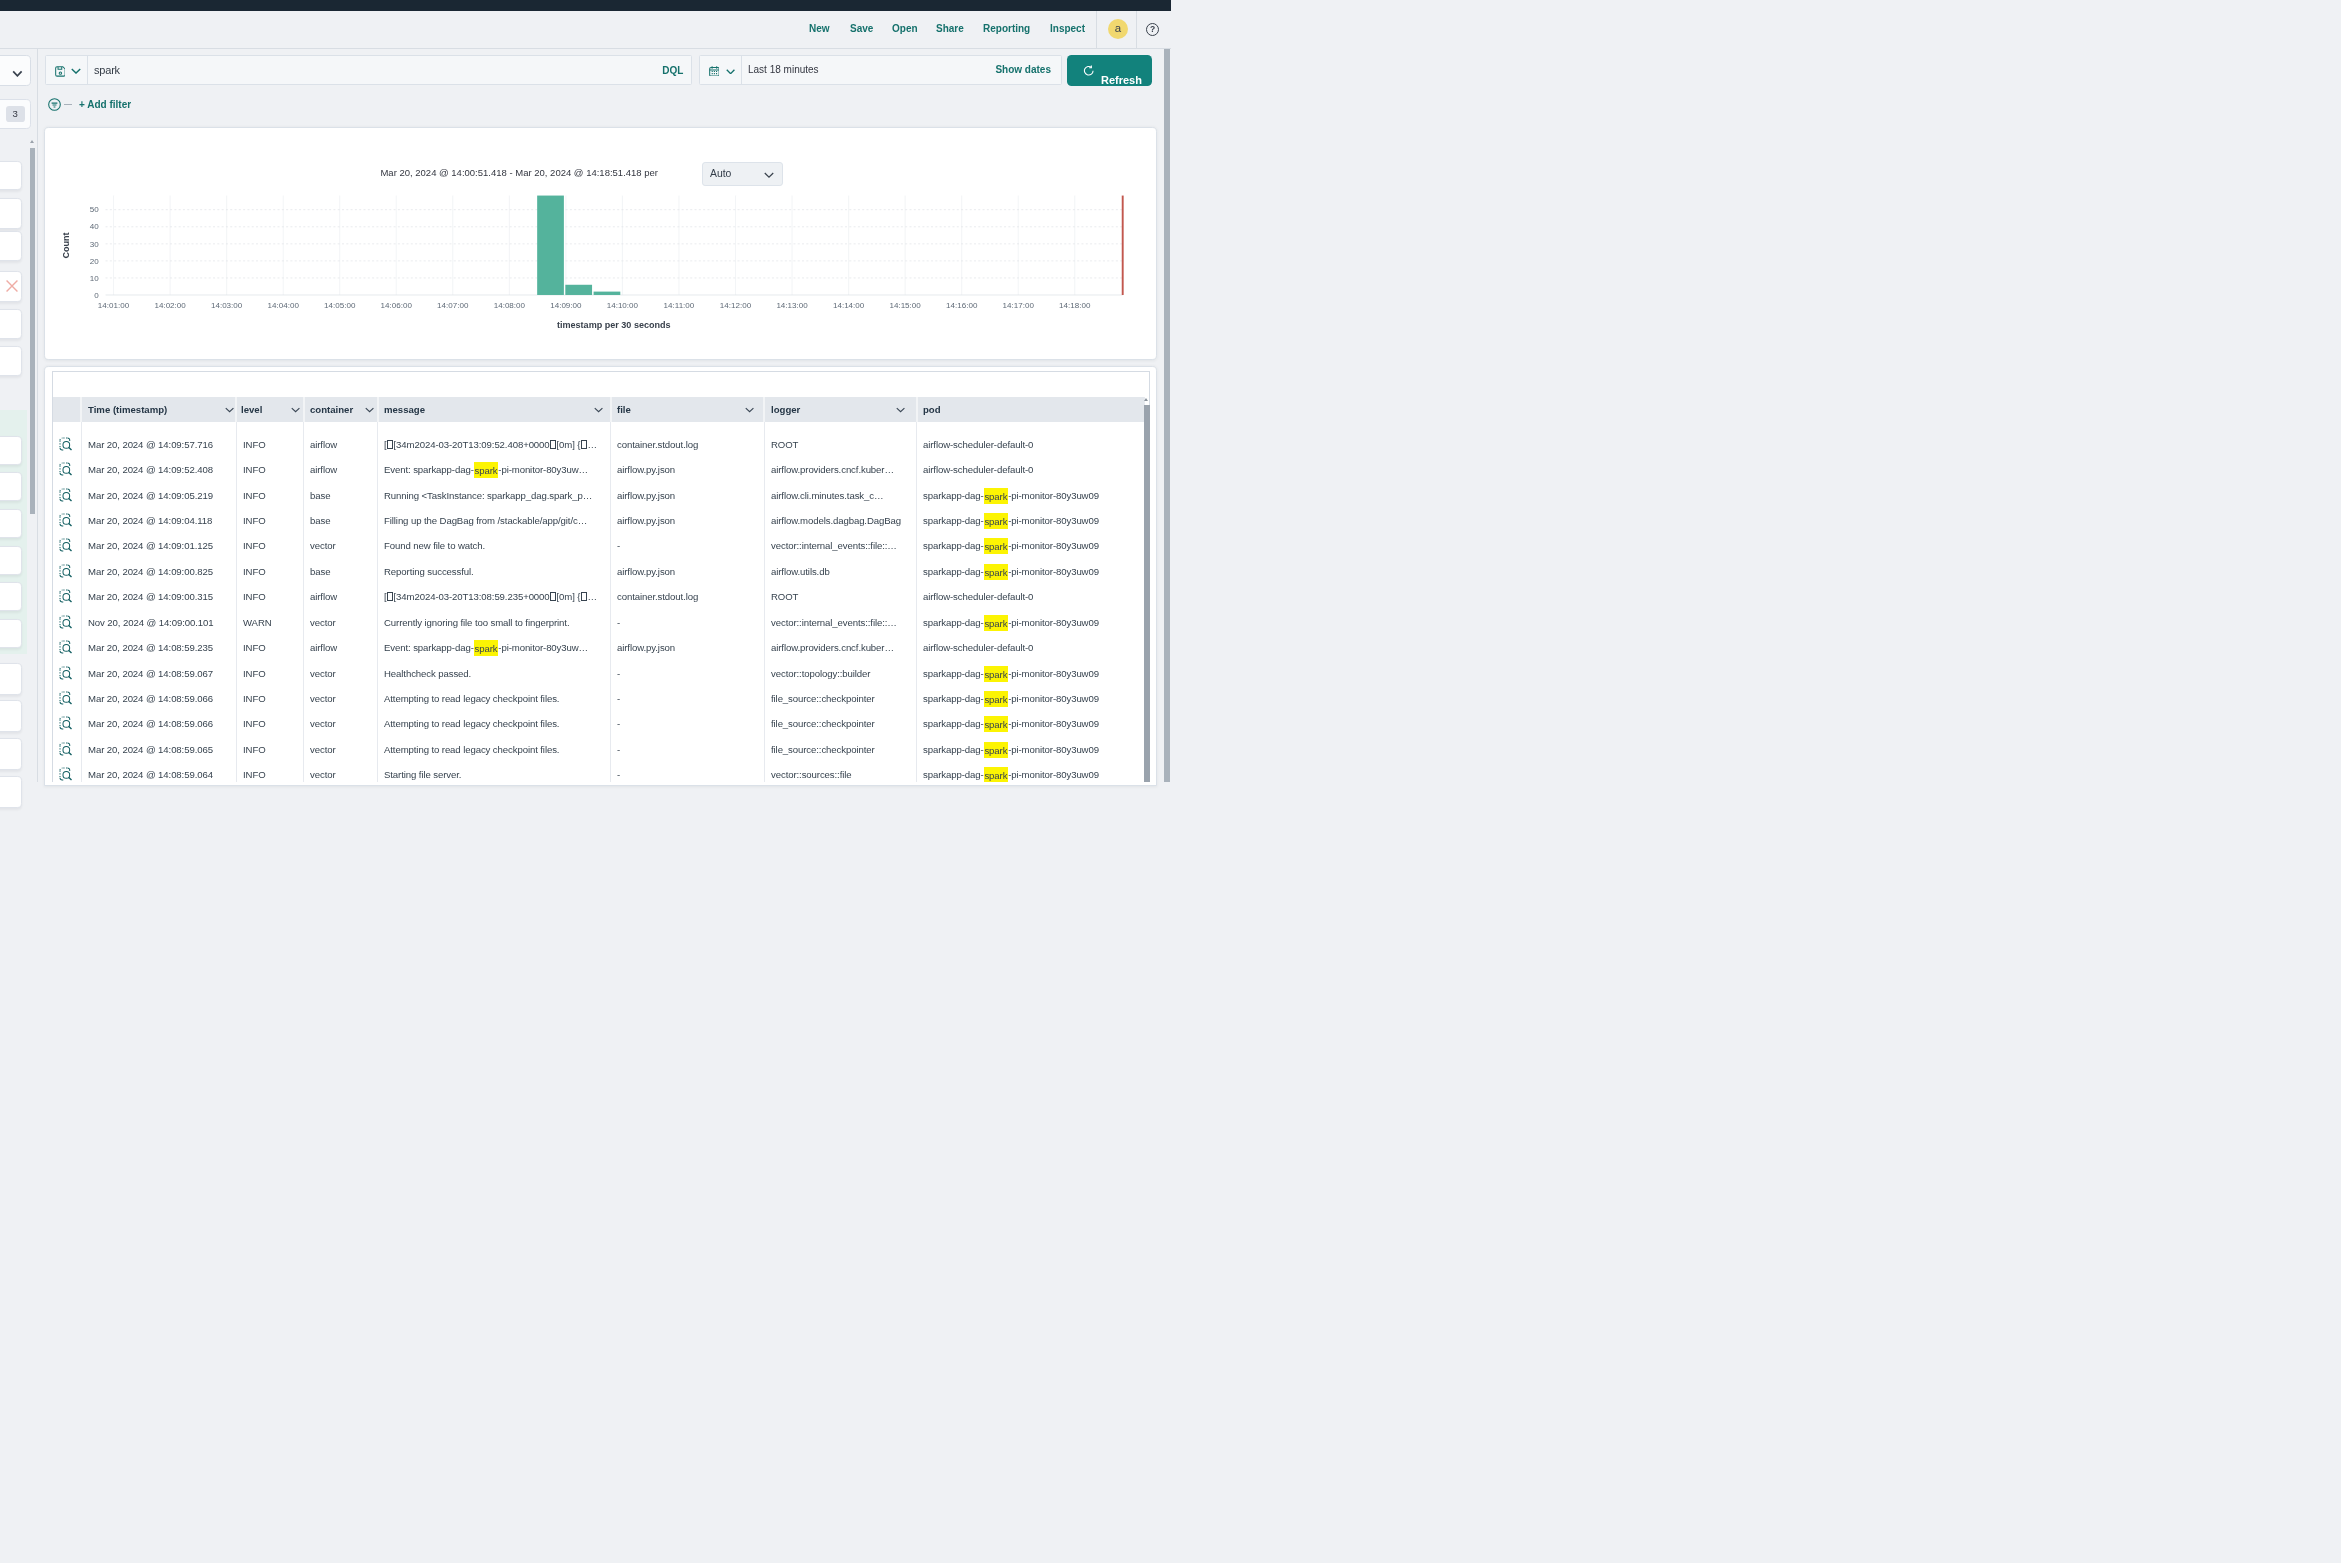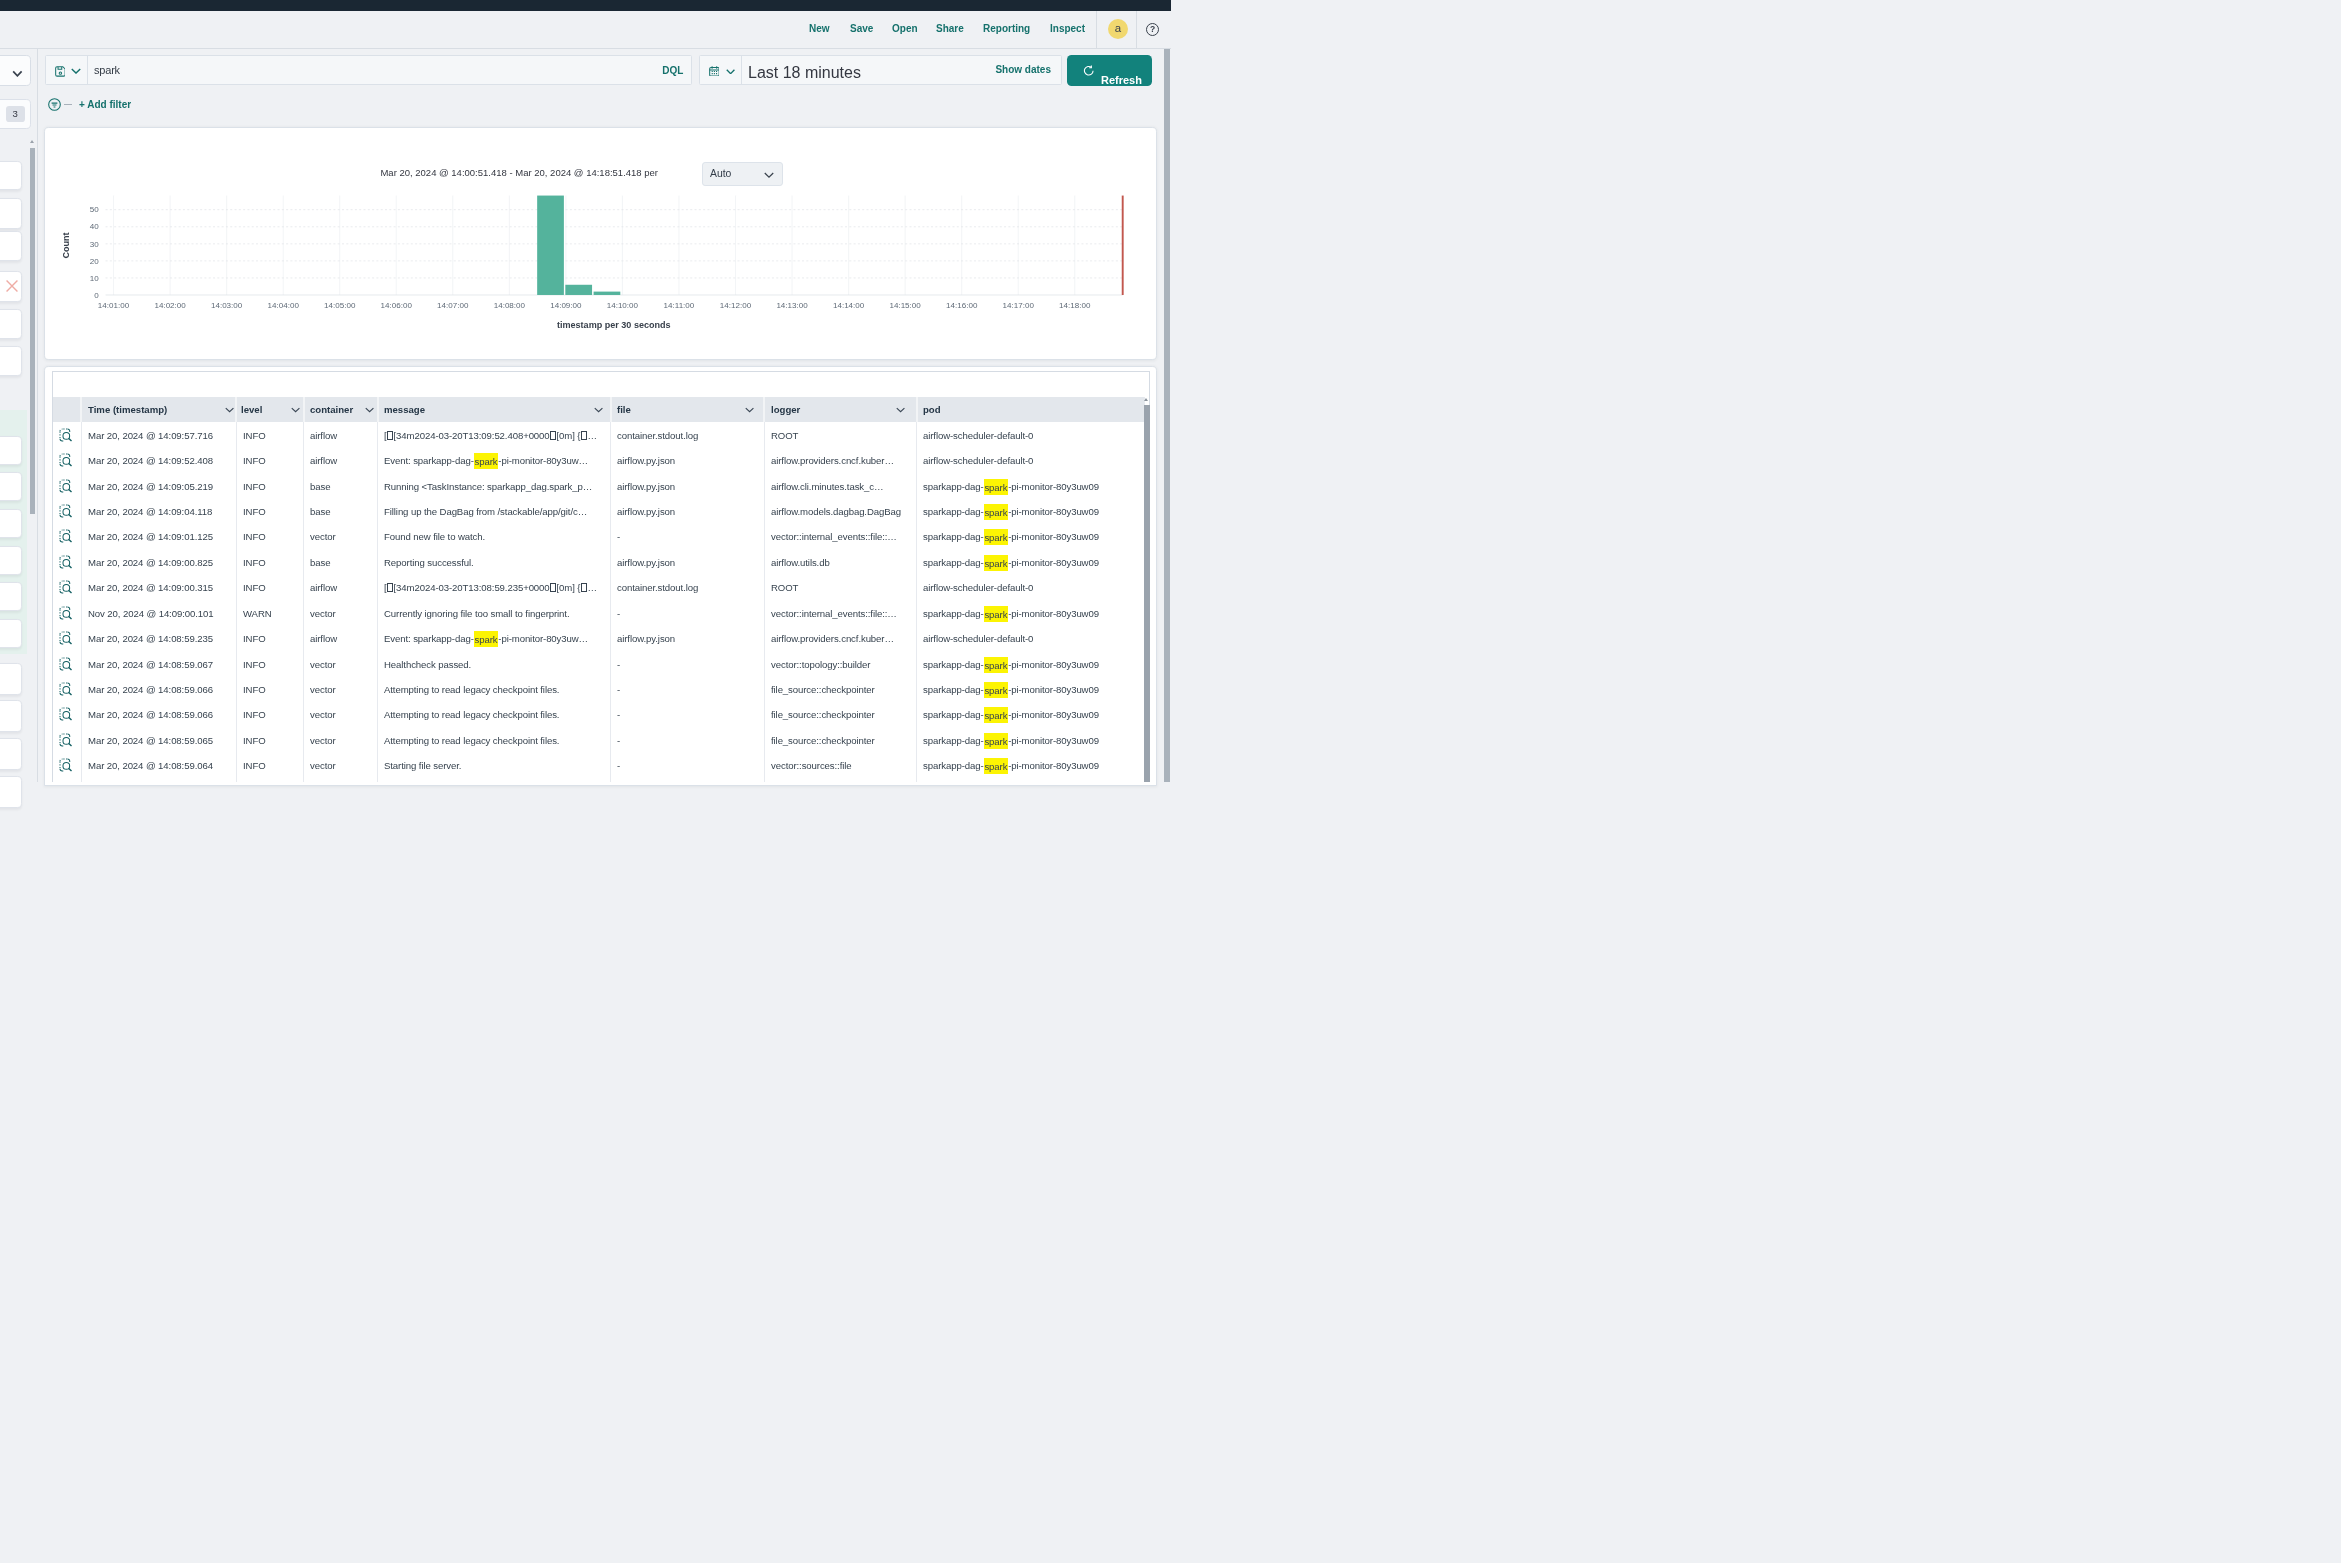--- a/index.html
+++ b/index.html
@@ -15,21 +15,21 @@
 .collapsebox { position:absolute; left:-7.7px; top:55px; width:39px; height:31px; background:#fbfcfd;
   border:0.8px solid #d8dee6; border-radius:4.6px; }
 .querybar { position:absolute; left:45px; top:55px; width:647px; height:30px; background:#f5f7f9;
   border:0.8px solid #dbe1e8; border-radius:1.5px; }
 .qdiv { position:absolute; left:41px; top:0; width:0.8px; height:28.4px; background:#dbe1e8; }
 .qtext { position:absolute; left:48px; top:7.7px; font-size:11px; color:#343c46; letter-spacing:-0.2px; }
 .dql { position:absolute; right:7.7px; top:8.5px; font-size:10px; font-weight:700; color:#15716c; }
 .timepicker { position:absolute; left:699px; top:55px; width:363px; height:30px; background:#f5f7f9;
   border:0.8px solid #dbe1e8; border-radius:1.5px; }
 .tpdiv { position:absolute; left:41px; top:0; width:0.8px; height:28.4px; background:#dbe1e8; }
-.tptext { position:absolute; left:48px; top:7.7px; font-size:16px; color:#343741; }
+.tptext { position:absolute; left:48px; top:7.7px; font-size:10px; color:#343741; }
 .showdates { position:absolute; right:10px; top:8px; font-size:10px; font-weight:700; color:#15716c; }
 .refresh { position:absolute; left:1067px; top:55px; width:85px; height:31px; background:#12827c;
   border-radius:4.6px; color:#fff; }
 .refresh span { position:absolute; left:34px; top:19px; font-size:11px; font-weight:700; }
 .addfilter { position:absolute; left:79px; top:99px; font-size:10px; font-weight:700; color:#15716c; }
 .afdash { position:absolute; left:64px; top:104px; width:7.7px; height:1.2px; background:#a8b1ba; }
 .sbox { position:absolute; left:-7.7px; width:30px; background:#fff; border:0.8px solid #dfe3ea;
   border-radius:4.6px; box-shadow:0 1.5px 2.3px rgba(30,40,50,0.06); }
 .badgebox { position:absolute; left:-7.7px; top:99px; width:39px; height:30px; background:#fbfcfd;
   border:0.8px solid #dce1e9; border-radius:4.6px; }
@@ -51,21 +51,21 @@
 .chart { position:absolute; left:0; top:0; }
 .ax { font-size:10.5px; fill:#5f6a77; }
 .axt { font-size:11.8px; font-weight:700; fill:#39414c; }
 .tinner { position:absolute; left:52px; top:371px; width:1098px; height:411px;
   border:0.8px solid #d5dbe3; border-bottom:none; background:#fff; overflow:hidden; }
 .toolbar { position:absolute; left:0; top:0; width:100%; height:25px; background:#eff1f4; }
 .tbtxt { position:absolute; top:6.5px; font-size:10px; font-weight:700; color:#2c3a48; }
 .thead { position:absolute; left:0; top:25px; width:1091px; height:25px; background:#e3e7ec; }
 .th { position:absolute; top:25px; height:25px; font-size:9.6px; font-weight:700; color:#253646; line-height:25px; }
 .hchev { position:absolute; top:35px; }
-.trow { position:absolute; left:0; width:1091px; height:37px; border-bottom:0.8px solid #e7eaef; background:#fff; }
+.trow { position:absolute; left:0; width:1091px; height:37px; border-bottom:0.8px solid #e7eaef; background:#fff;margin-top:9px; }
 .c { position:absolute; top:0; height:25px; line-height:25px; font-size:9.6px; color:#37434f;
   white-space:nowrap; overflow:hidden; letter-spacing:-0.1px; }
 .ric { position:absolute; left:5.8px; top:5.4px; }
 mark { background:#fcf403; color:inherit; padding:2.5px 0.8px; }
 .tofu { display:inline-block; width:6.2px; height:8.5px; border:0.9px solid #37434f; vertical-align:-0.8px; margin:0 0.4px; }
 .colline { position:absolute; top:25px; width:0.8px; height:386px; background:#e7eaef; }
 .colhdr { position:absolute; top:25px; width:1.5px; height:25px; background:#f2f4f6; }
 .pagescroll { position:absolute; left:1164px; top:49px; width:5.8px; height:733px; background:#a9b2bb; }
 </style></head>
 <body>

